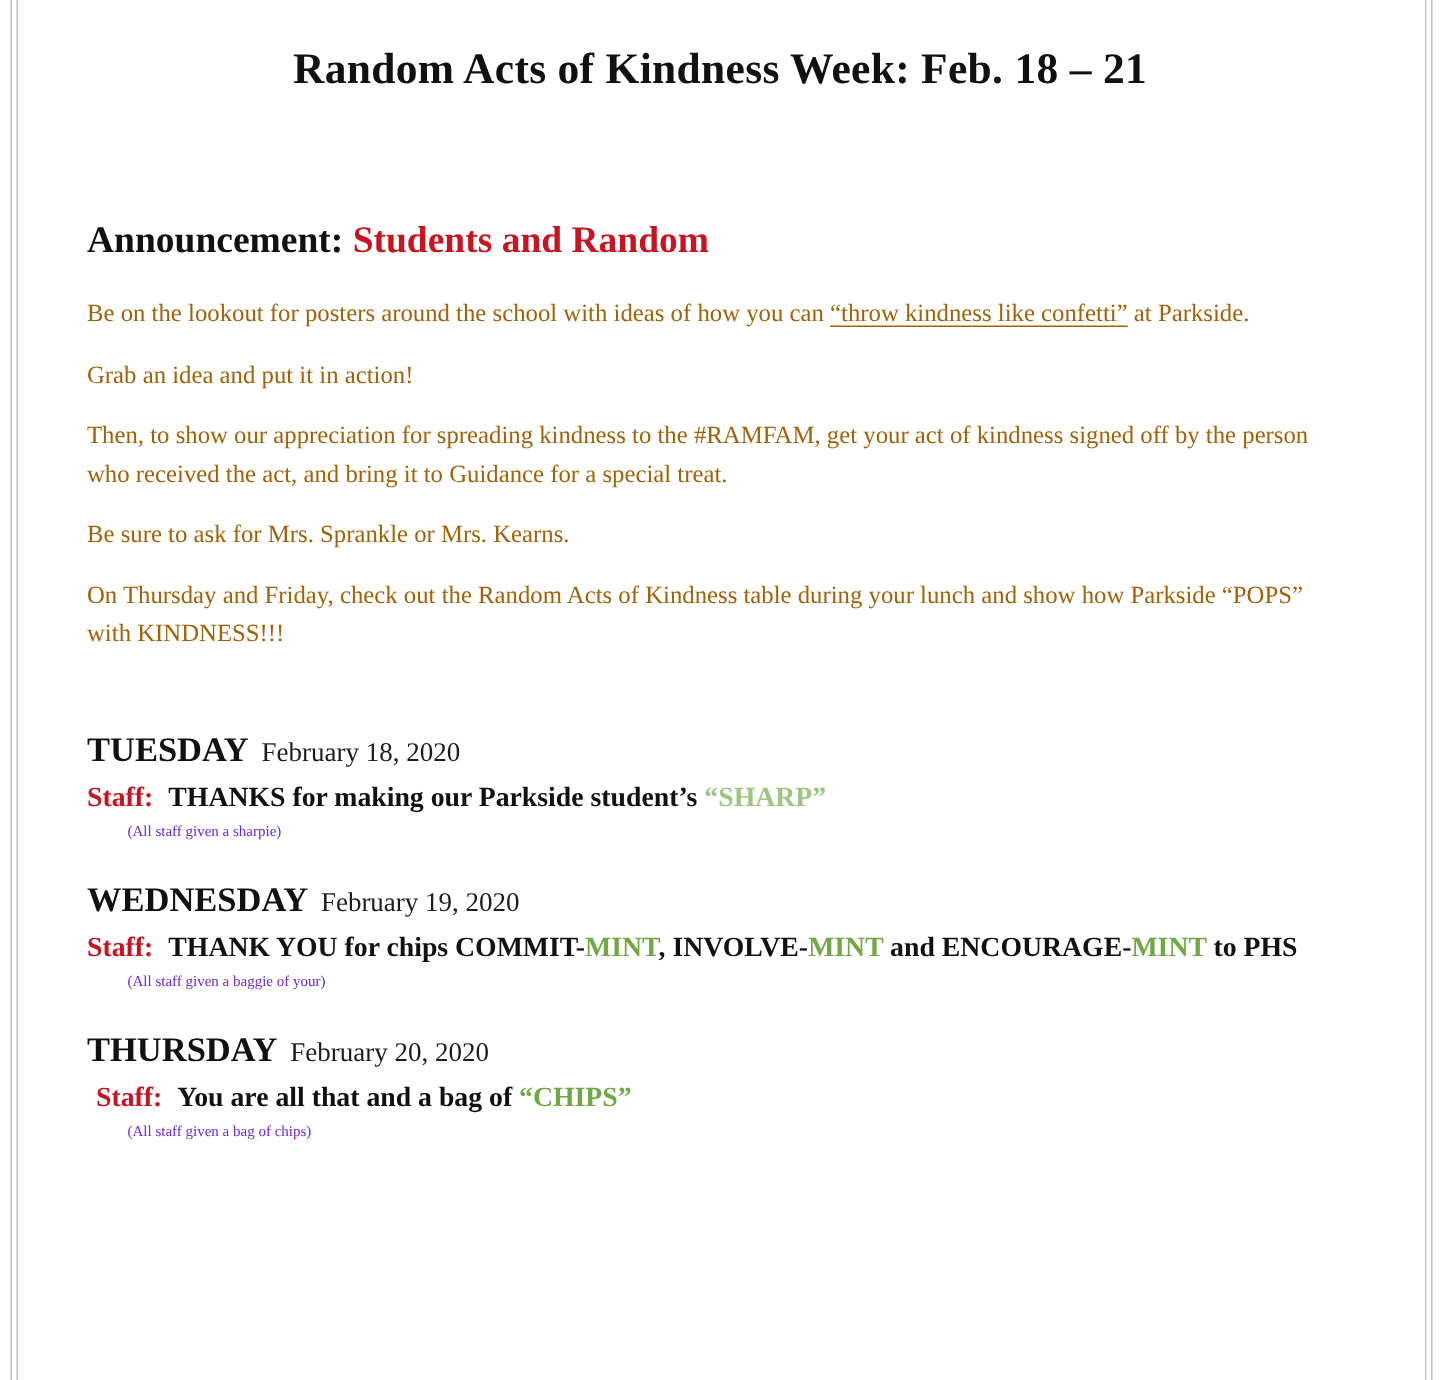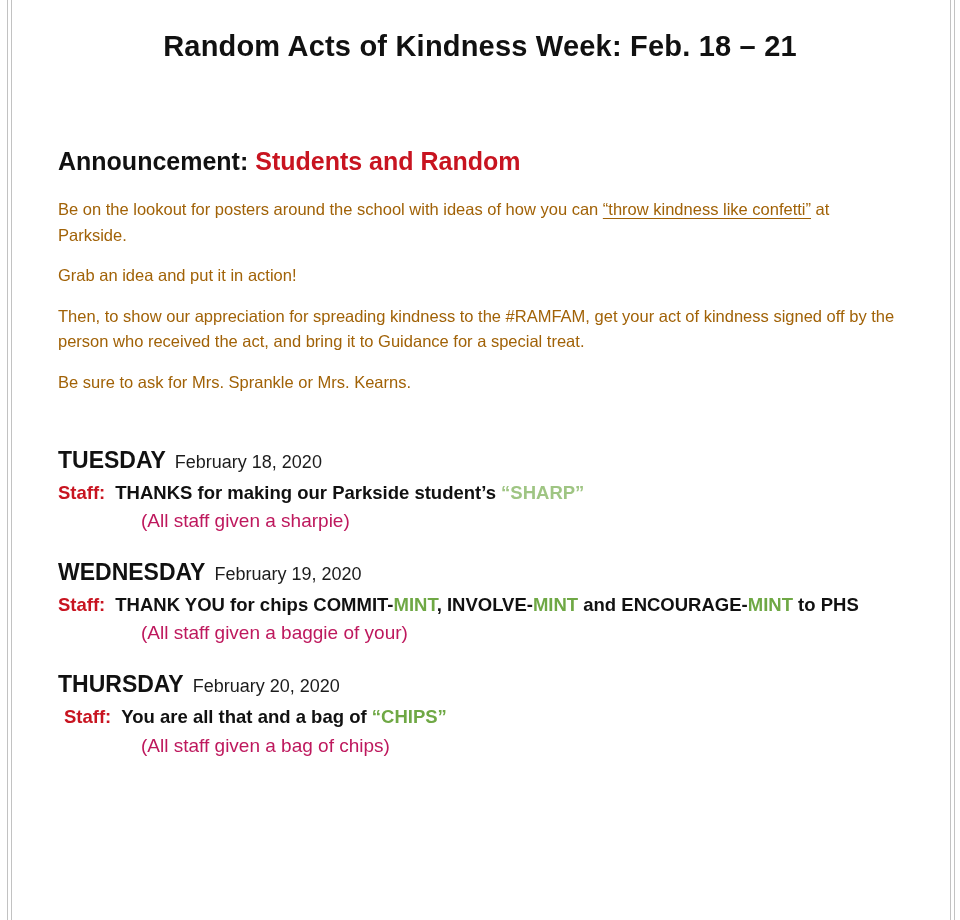--- a/index.html
+++ b/index.html
@@ -13,20 +13,21 @@
   * { box-sizing: border-box; }
   html, body { margin: 0; padding: 0; background: #ffffff; }
   body { font-family: "Liberation Sans", sans-serif; color: var(--ink); }
 
   .page {
     position: relative;
     width: 960px;
     height: 920px;
     background: #ffffff;
     overflow: hidden;
+    font-family: Liberation Serif, serif;
   }
   .edge {
     position: absolute;
     top: 0; bottom: 0;
     width: 5px;
     border-left: 1px solid var(--edge);
     border-right: 1px solid var(--edge);
   }
   .edge-left  { left: 7px; }
   .edge-right { right: 5px; }
@@ -83,23 +84,23 @@
     font-weight: bold;
     color: #111;
     line-height: 1.3;
   }
   .day-block:nth-child(3) .staff-line { padding-left: 6px; }
   .staff-label { color: var(--red); margin-right: 10px; }
   .seg-black { color: #111; }
   .seg-green { color: var(--green); }
   .seg-green-light { color: var(--green-light); }
   .day-note {
-    margin: 5px 0 0 83px;
-    font-size: 19px;
-    color: #be185d;
+    margin: 5px 0 0 27px;
+    font-size: 10px;
+    color: #6d28d9;
   }
 </style>
 </head>
 <body>
 
 <div class="page">
   <div class="edge edge-left"></div>
   <div class="edge edge-right"></div>
 
   <div class="content">
@@ -113,20 +114,21 @@
     <p class="para">
       <span>Be on the lookout for posters around the school with ideas of how you can </span><span class="underlined">“throw kindness like confetti”</span><span> at Parkside.</span>
     </p>
 
     <p class="para">Grab an idea and put it in action!</p>
 
     <p class="para">Then, to show our appreciation for spreading kindness to the #RAMFAM, get your act of kindness signed off by the person who received the act, and bring it to Guidance for a special treat.</p>
 
     <p class="para">Be sure to ask for Mrs. Sprankle or Mrs. Kearns.</p>
 
+    <p class="para">On Thursday and Friday, check out the Random Acts of Kindness table during your lunch and show how Parkside “POPS” with KINDNESS!!!</p>
 
     <div class="days" id="days-container">
   <div class="day-block">
     <h2 class="day-header">
       <span class="day-name">TUESDAY</span><span class="day-date"> February 18, 2020</span>
     </h2>
     <p class="staff-line">
       <span class="staff-label">Staff:</span><span class="staff-message"><span class="seg-black">THANKS for making our Parkside student’s </span><span class="seg-green-light">“SHARP”</span></span>
     </p>
     <p class="day-note">(All staff given a sharpie)</p>

